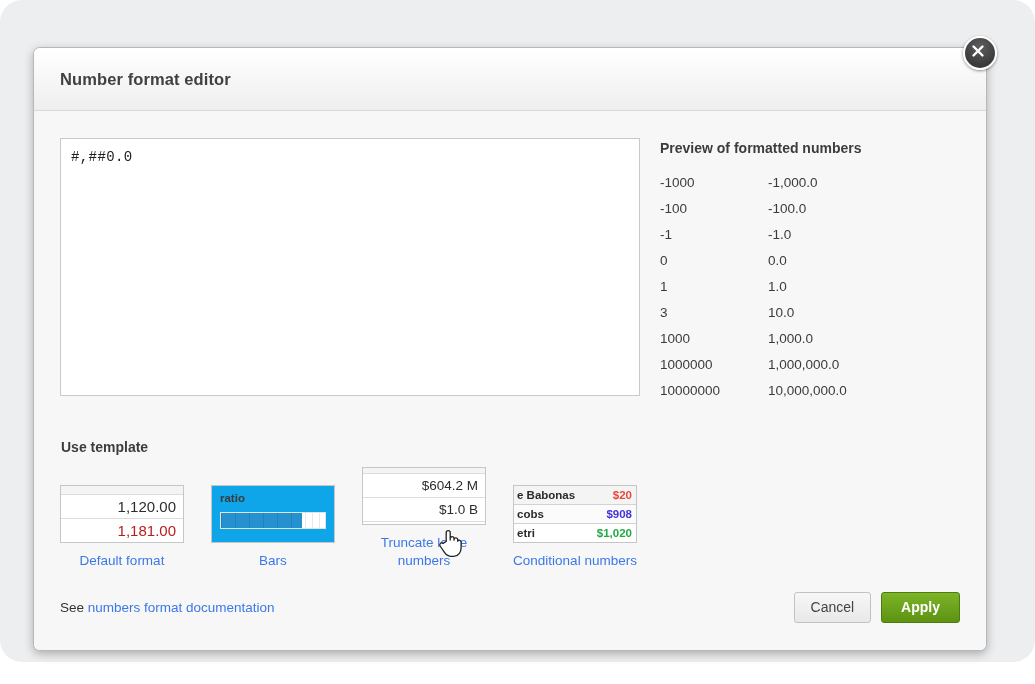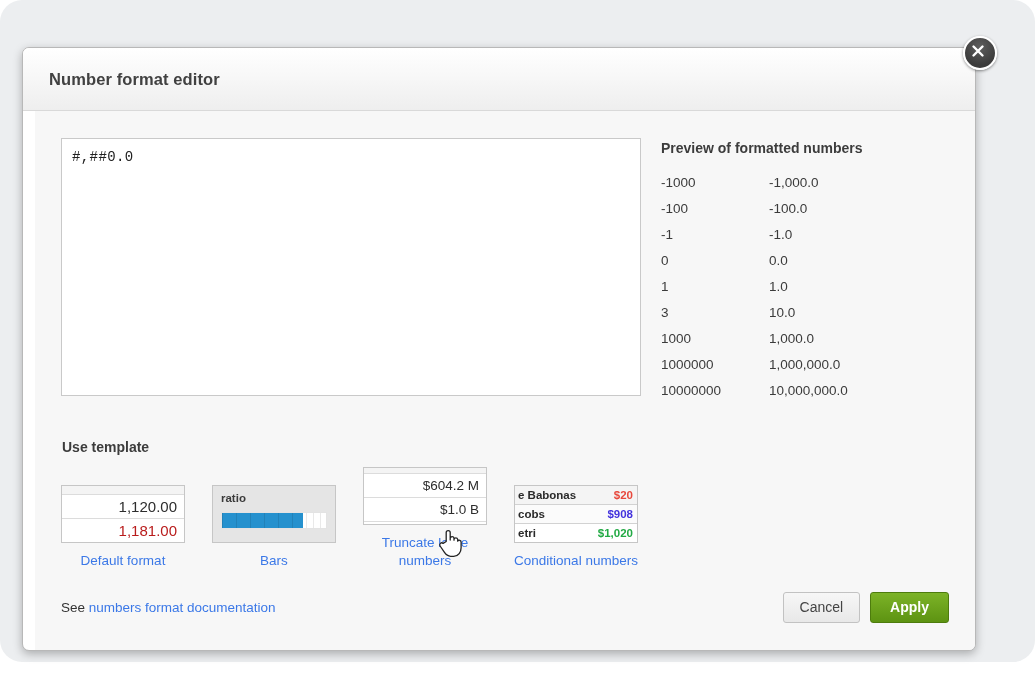--- a/index.html
+++ b/index.html
@@ -22,21 +22,21 @@
     left: 0; top: 0;
     width: 1035px;
     height: 662px;
     background: #eceef0;
     border-radius: 22px;
   }
 
   
   .dialog {
     position: absolute;
-    left: 22px;
+    left: 33px;
     top: 47px;
     width: 954px;
     height: 604px;
     background: #ffffff;
     border: 1px solid #b8b8b8;
     border-radius: 7px;
     box-shadow: 0 3px 10px rgba(0,0,0,0.28);
     box-sizing: border-box;
     overflow: hidden;
   }
@@ -56,21 +56,20 @@
     color: #414141;
     letter-spacing: .1px;
   }
 
   .dialog-body {
     position: relative;
     background: #f7f7f7;
     height: 540px;
     box-sizing: border-box;
     padding: 27px 26px 0 26px;
-    margin-left: 12px;
   }
 
   
   .top-area {
     display: flex;
     gap: 20px;
   }
   .format-input {
     width: 580px;
     height: 258px;
@@ -154,21 +153,21 @@
     font-size: 15px;
     color: #2d2d2d;
     border-bottom: 1px solid #dcdcdc;
     background: #fff;
     box-sizing: border-box;
   }
   .t1 .row.top { height: 9px; background:#f4f4f4; }
   .t1 .row.last { border-bottom: none; color:#b91c1c; }
 
   
-  .t2 { background:#e5e5e5; padding: 6px 8px; box-sizing: border-box; }
+  .t2 { background:#0ea5e9; padding: 6px 8px; box-sizing: border-box; }
   .t2 .lbl {
     font-size: 11.5px;
     color: #3b3b3b;
     font-weight: bold;
     margin-bottom: 8px;
   }
   .t2 .bar-track {
     height: 17px;
     background: #ffffff;
     border: 1px solid #e3e3e3;

